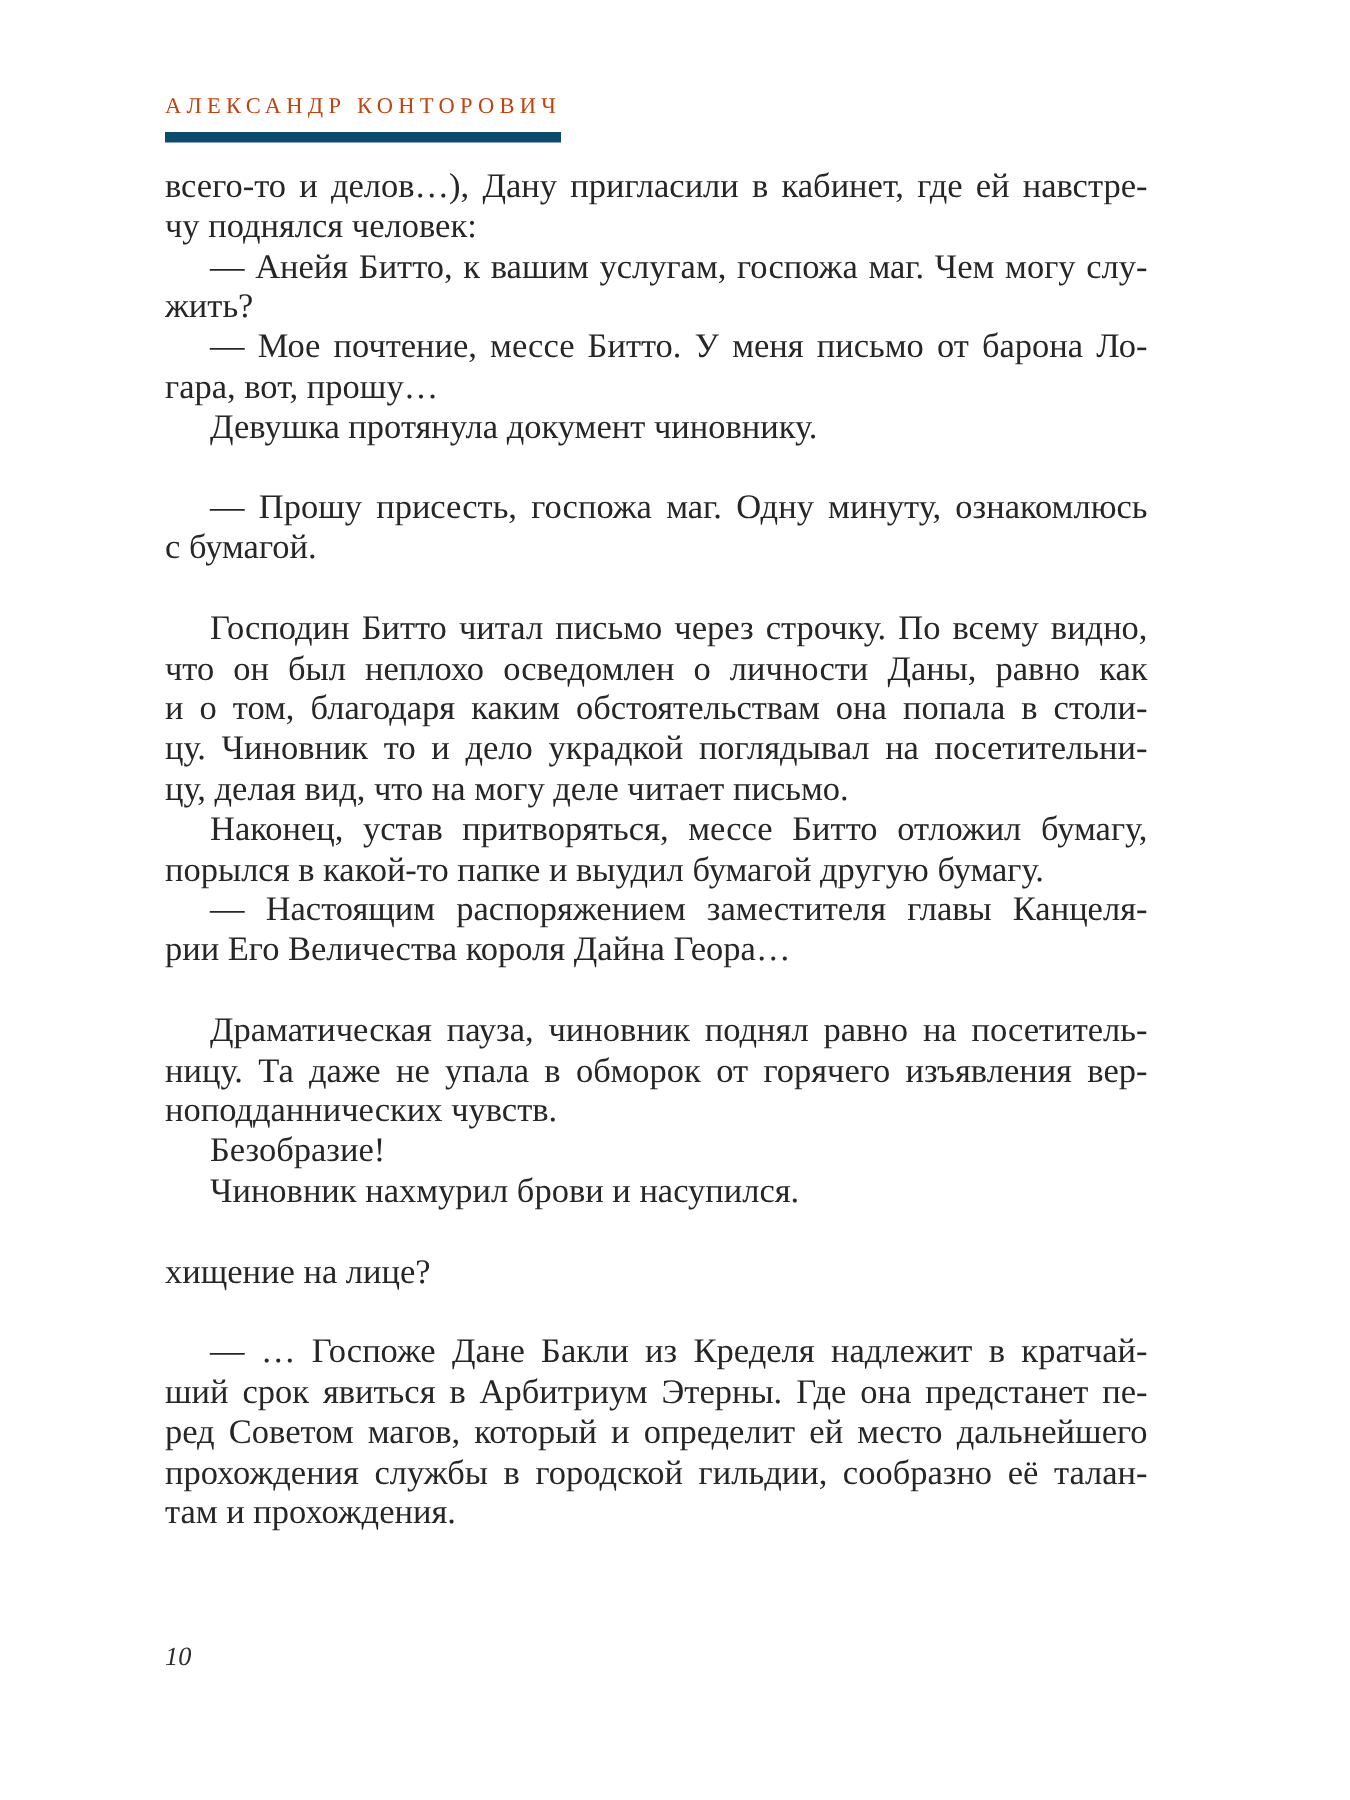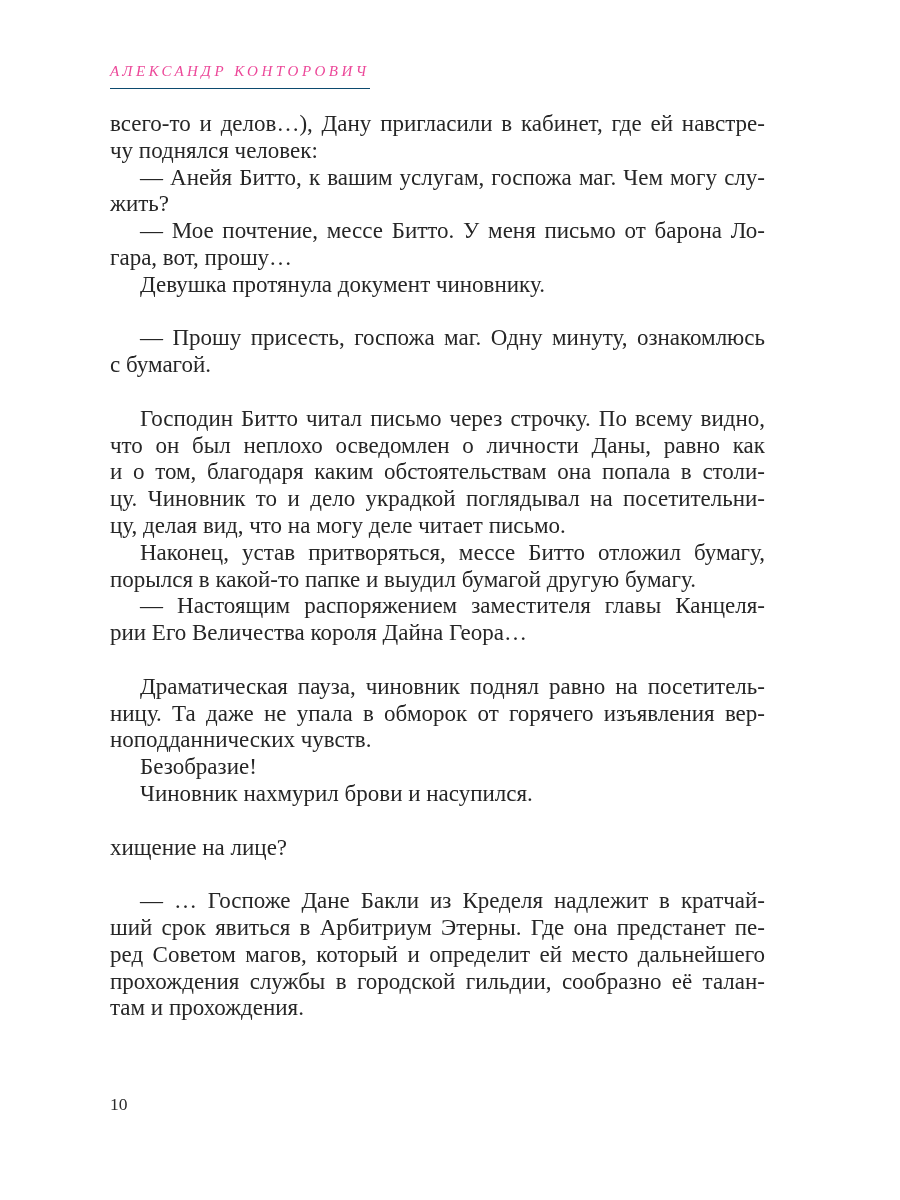--- a/index.html
+++ b/index.html
@@ -16,26 +16,25 @@
     color: #262626;
     overflow: hidden;
   }
   .running-header {
     position: absolute;
     left: 110px;
     top: 62px;
   }
   .author-name {
     display: inline-block;
-    font-style: italic;
     font-size: 15px;
     letter-spacing: 3.5px;
-    color: #ec4899;
+    color: #c2410c;
     padding-bottom: 8px;
-    border-bottom: 1px solid #0c4a6e;
+    border-bottom: 7px solid #0c4a6e;
     white-space: nowrap;
   }
   .text-block {
     position: absolute;
     left: 110px;
     top: 111px;
     width: 655px;
     font-size: 23px;
     line-height: 26.8px;
   }
@@ -46,20 +45,21 @@
     text-align: justify;
     text-align-last: justify;
   }
   .line.indent { text-indent: 30px; }
   .folio {
     position: absolute;
     left: 110px;
     top: 1094px;
     font-size: 17.5px;
     color: #2b2b2b;
+    font-style: italic;
   }
 </style>
 </head>
 <body>
 
 <div class="page">
   <div class="running-header">
     <span class="author-name">АЛЕКСАНДР КОНТОРОВИЧ</span>
   </div>
 

